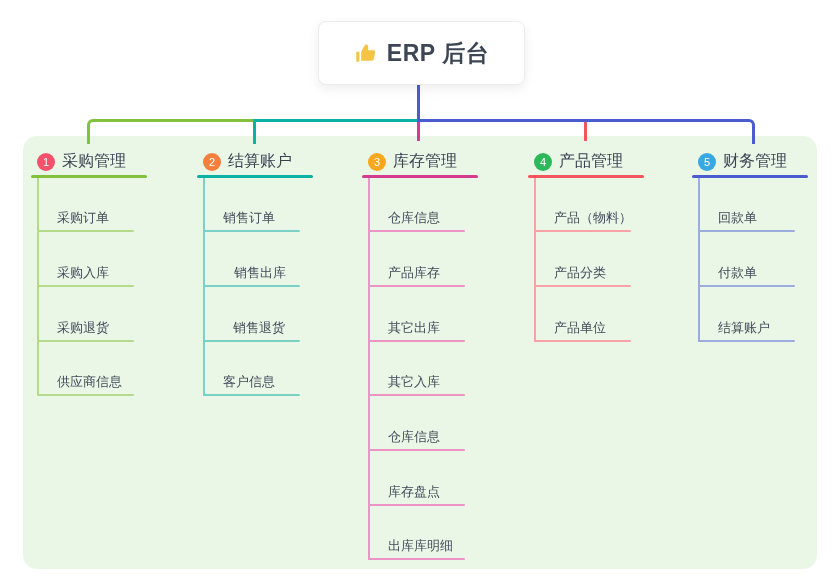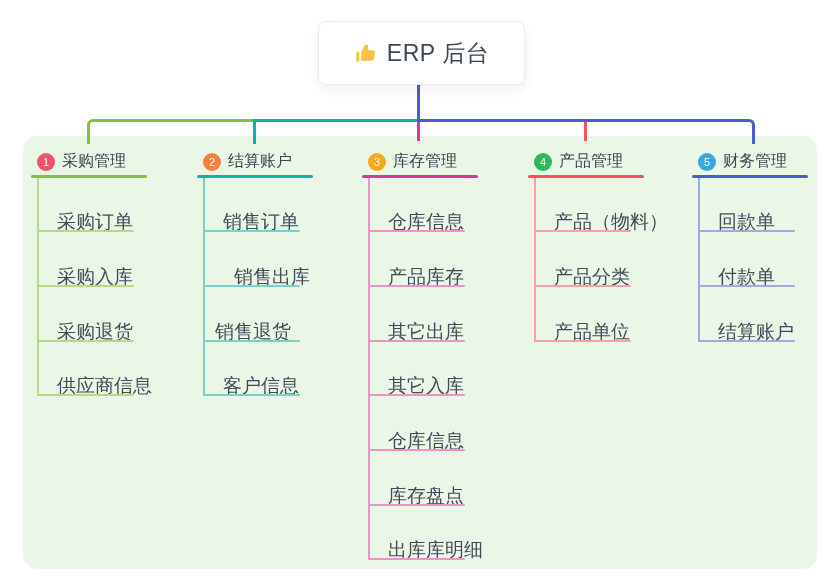--- a/index.html
+++ b/index.html
@@ -8,21 +8,21 @@
 
   
   .panel{position:absolute;left:23px;top:136px;width:794px;height:433px;
          background:#ebf7e6;border-radius:14px;}
 
   
   .root-node{position:absolute;left:318px;top:21px;width:205px;height:62px;
              background:#ffffff;border:1px solid #ececec;border-radius:8px;
              box-shadow:0 4px 12px rgba(0,0,0,0.07);
              display:flex;align-items:center;justify-content:center;gap:10px;}
-  .root-title{font-size:23px;color:#3d4655;font-weight:400;letter-spacing:0.5px;}
+  .root-title{font-size:23px;color:#3d4655;font-weight:700;letter-spacing:0.5px;}
   .root-icon svg{display:block;}
 
   
   .line{position:absolute;}
   .conn-root{left:417px;top:83px;width:3px;height:38px;background:#4a5cd0;}
   .conn-green{left:87px;top:119px;width:166px;height:22px;
               border-left:3px solid #82c13e;border-top:3px solid #82c13e;border-top-left-radius:6px;}
   .conn-teal{left:253px;top:119px;width:164px;height:22px;
              border-left:3px solid #0cb2a4;border-top:3px solid #0cb2a4;}
   .conn-blue{left:417px;top:119px;width:335px;height:22px;
@@ -30,21 +30,21 @@
   .conn-magenta{left:417px;top:122px;width:3px;height:19px;background:#d63b90;}
   .conn-red{left:584px;top:122px;width:3px;height:19px;background:#f2555c;}
 
   
   .branch-header{position:absolute;top:151px;display:flex;align-items:center;gap:7px;cursor:default;}
   .badge{width:18px;height:18px;border-radius:50%;color:#ffffff;font-size:11px;line-height:18px;
          display:flex;align-items:center;justify-content:center;flex:0 0 auto;}
   .branch-label{font-size:16px;color:#3b4353;white-space:nowrap;}
   .branch-underline{position:absolute;top:175px;width:116px;height:3px;border-radius:2px;}
   .spine{position:absolute;top:178px;width:2px;}
-  .child-label{position:absolute;font-size:19px;color:#414a5a;white-space:nowrap;}
+  .child-label{position:absolute;font-size:13px;color:#414a5a;white-space:nowrap;}
   .child-line{position:absolute;width:97px;height:2px;border-radius:1px;}
 
   
   .b1-main{background:#82c13e;} .b1-light{background:#b6da8c;} .b1-badge{background:#f4516c;}
   .b2-main{background:#0cb2a4;} .b2-light{background:#7bd1c7;} .b2-badge{background:#f5803d;}
   .b3-main{background:#d63b90;} .b3-light{background:#ef93c6;} .b3-badge{background:#f8a81e;}
   .b4-main{background:#f2555c;} .b4-light{background:#f8a1a6;} .b4-badge{background:#2eb85c;}
   .b5-main{background:#4a5cd0;} .b5-light{background:#9cacdf;} .b5-badge{background:#38a8e3;}
 </style>
 </head>
@@ -88,21 +88,21 @@
   <div class="branch-header" style="left:203px">
     <span class="badge b2-badge">2</span>
     <span class="branch-label">结算账户</span>
   </div>
   <div class="branch-underline b2-main" style="left:197px"></div>
   <div class="spine b2-light" style="left:203px;height:218px"></div>
   <div class="child-label" style="left:223px;top:209px">销售订单</div>
   <div class="child-line b2-light" style="left:203px;top:230px"></div>
   <div class="child-label" style="left:234px;top:264px">销售出库</div>
   <div class="child-line b2-light" style="left:203px;top:285px"></div>
-  <div class="child-label" style="left:215px;top:319px">销售退货</div>
+  <div class="child-label" style="left:233px;top:319px">销售退货</div>
   <div class="child-line b2-light" style="left:203px;top:340px"></div>
   <div class="child-label" style="left:223px;top:373px">客户信息</div>
   <div class="child-line b2-light" style="left:203px;top:394px"></div>
 
   <div class="branch-header" style="left:368px">
     <span class="badge b3-badge">3</span>
     <span class="branch-label">库存管理</span>
   </div>
   <div class="branch-underline b3-main" style="left:362px"></div>
   <div class="spine b3-light" style="left:368px;height:382px"></div>

